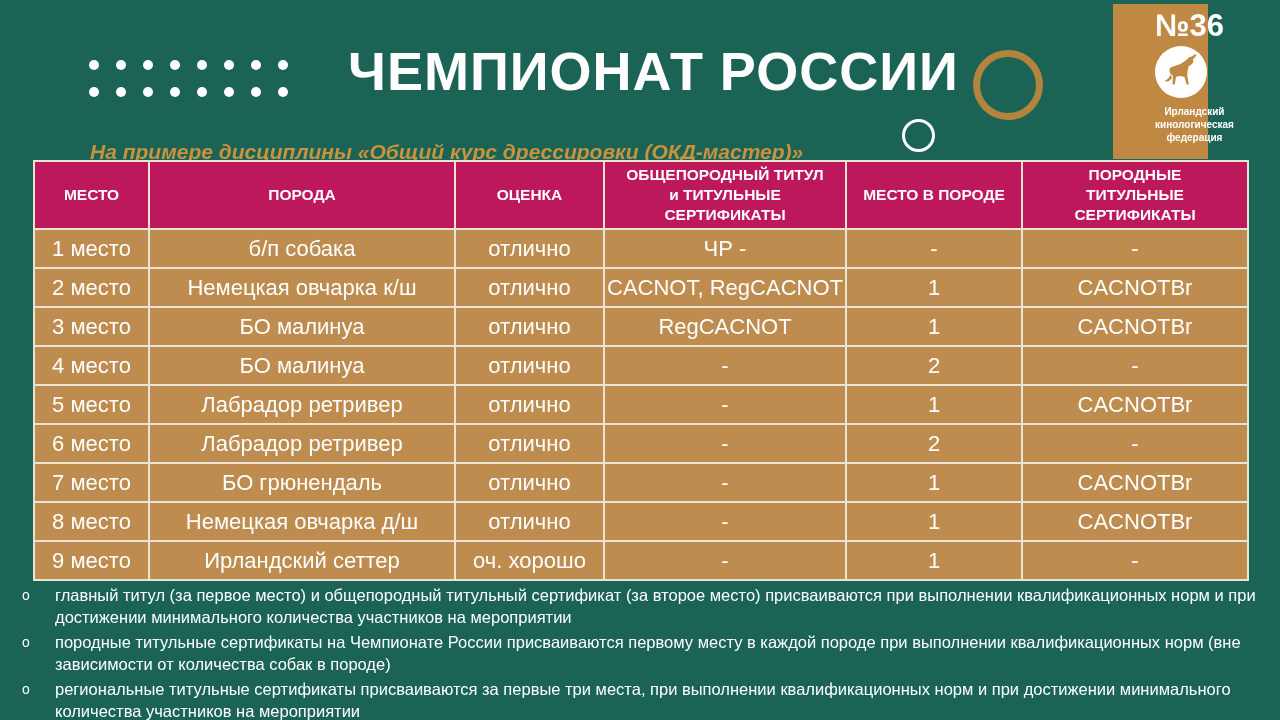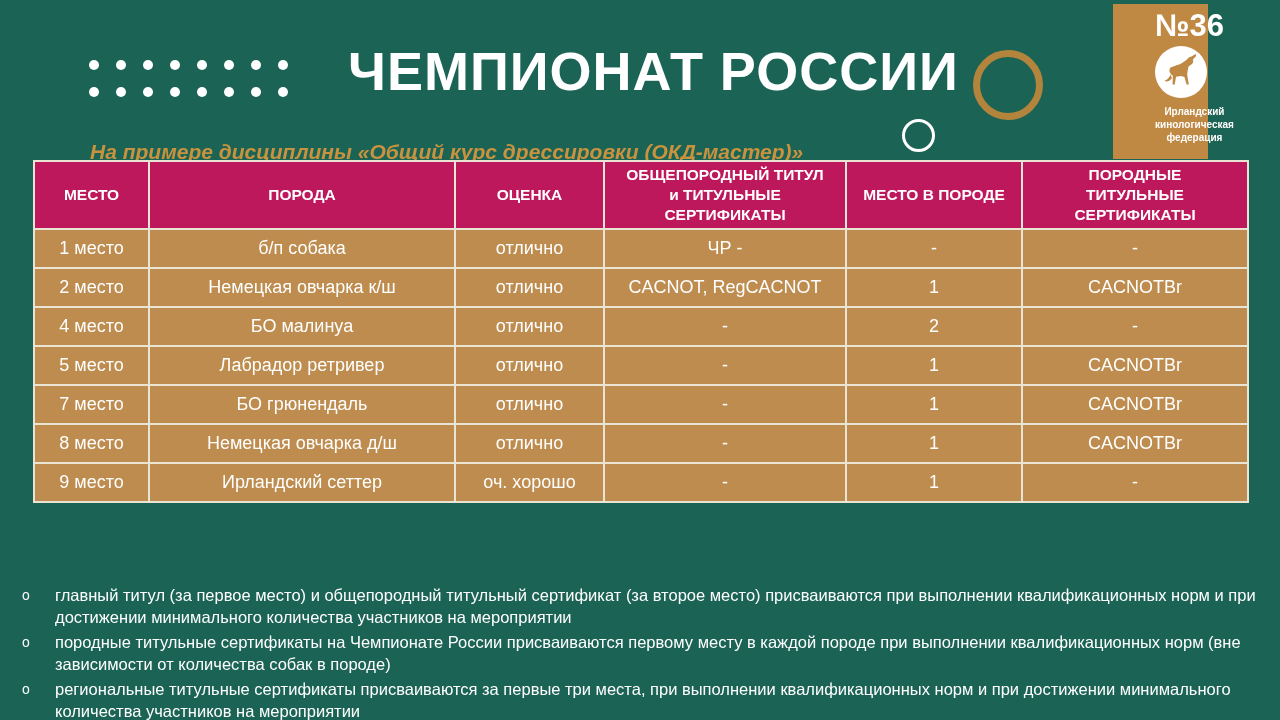--- a/index.html
+++ b/index.html
@@ -74,21 +74,21 @@
   table.results th {
     background: #be185d;
     height: 68px;
     font-size: 15.5px; font-weight: 700;
     line-height: 1.3;
     white-space: pre-line;
   }
   table.results td {
     background: #bd8c4e;
     height: 39px;
-    font-size: 18px; font-weight: 400;
+    font-size: 22px; font-weight: 400;
   }
 
   
   .notes {
     position: absolute; left: 18px; top: 584px; width: 1250px;
   }
   .note { display: flex; align-items: flex-start; margin-bottom: 3px; }
   .note-marker {
     flex: 0 0 37px;
     font-size: 14px; line-height: 22px; color: #ffffff;
@@ -176,34 +176,50 @@
       </tr>
       <tr>
         <td>2 место</td>
         <td>Немецкая овчарка к/ш</td>
         <td>отлично</td>
         <td>CACNOT, RegCACNOT</td>
         <td>1</td>
         <td>CACNOTBr</td>
       </tr>
       <tr>
+        <td>3 место</td>
+        <td>БО малинуа</td>
+        <td>отлично</td>
+        <td>RegCACNOT</td>
+        <td>1</td>
+        <td>CACNOTBr</td>
+      </tr>
+      <tr>
         <td>4 место</td>
         <td>БО малинуа</td>
         <td>отлично</td>
         <td>-</td>
         <td>2</td>
         <td>-</td>
       </tr>
       <tr>
         <td>5 место</td>
         <td>Лабрадор ретривер</td>
         <td>отлично</td>
         <td>-</td>
         <td>1</td>
         <td>CACNOTBr</td>
+      </tr>
+      <tr>
+        <td>6 место</td>
+        <td>Лабрадор ретривер</td>
+        <td>отлично</td>
+        <td>-</td>
+        <td>2</td>
+        <td>-</td>
       </tr>
       <tr>
         <td>7 место</td>
         <td>БО грюнендаль</td>
         <td>отлично</td>
         <td>-</td>
         <td>1</td>
         <td>CACNOTBr</td>
       </tr>
       <tr>

